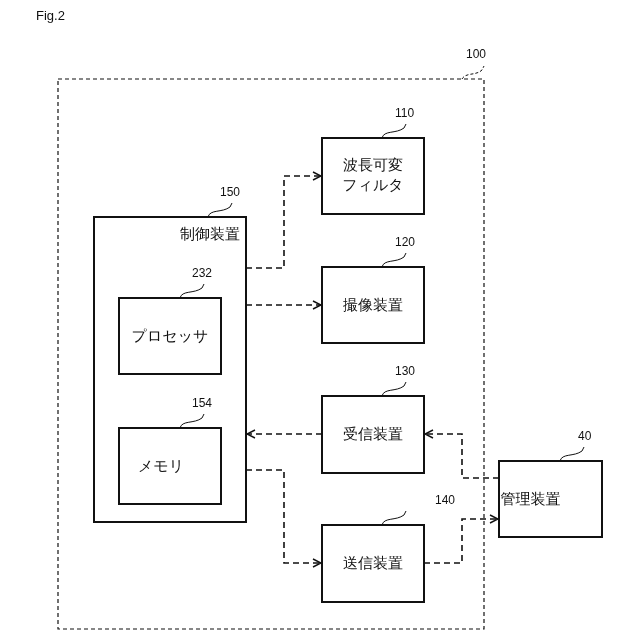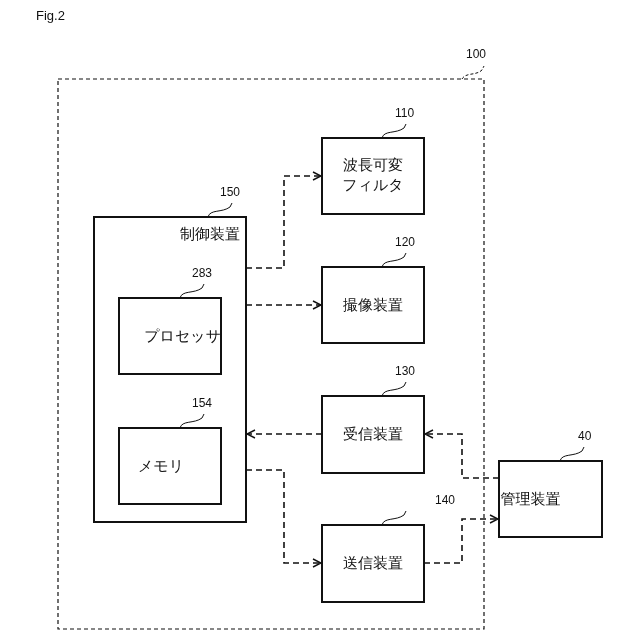--- a/index.html
+++ b/index.html
@@ -68,20 +68,20 @@
 
 <div class="ref" style="left:395px;top:364px;">130</div>
 <div class="blabel" style="left:322px;top:424px;width:102px;">受信装置</div>
 
 <div class="ref" style="left:395px;top:493px;margin-left:40px;">140</div>
 <div class="blabel" style="left:322px;top:553px;width:102px;">送信装置</div>
 
 <div class="ref" style="left:220px;top:185px;">150</div>
 <div class="blabel" style="left:160px;top:224px;width:80px;text-align:right;">制御装置</div>
 
-<div class="ref" style="left:192px;top:266px;">283</div>
-<div class="blabel" style="left:119px;top:326px;width:102px;text-align:right;">プロセッサ</div>
+<div class="ref" style="left:192px;top:266px;">232</div>
+<div class="blabel" style="left:119px;top:326px;width:102px;">プロセッサ</div>
 
 <div class="ref" style="left:192px;top:396px;">154</div>
 <div class="blabel" style="left:110px;top:456px;width:102px;">メモリ</div>
 
 <div class="ref" style="left:578px;top:429px;">40</div>
 <div class="blabel" style="left:473px;top:489px;width:115px;">管理装置</div>
 
 </body></html>

